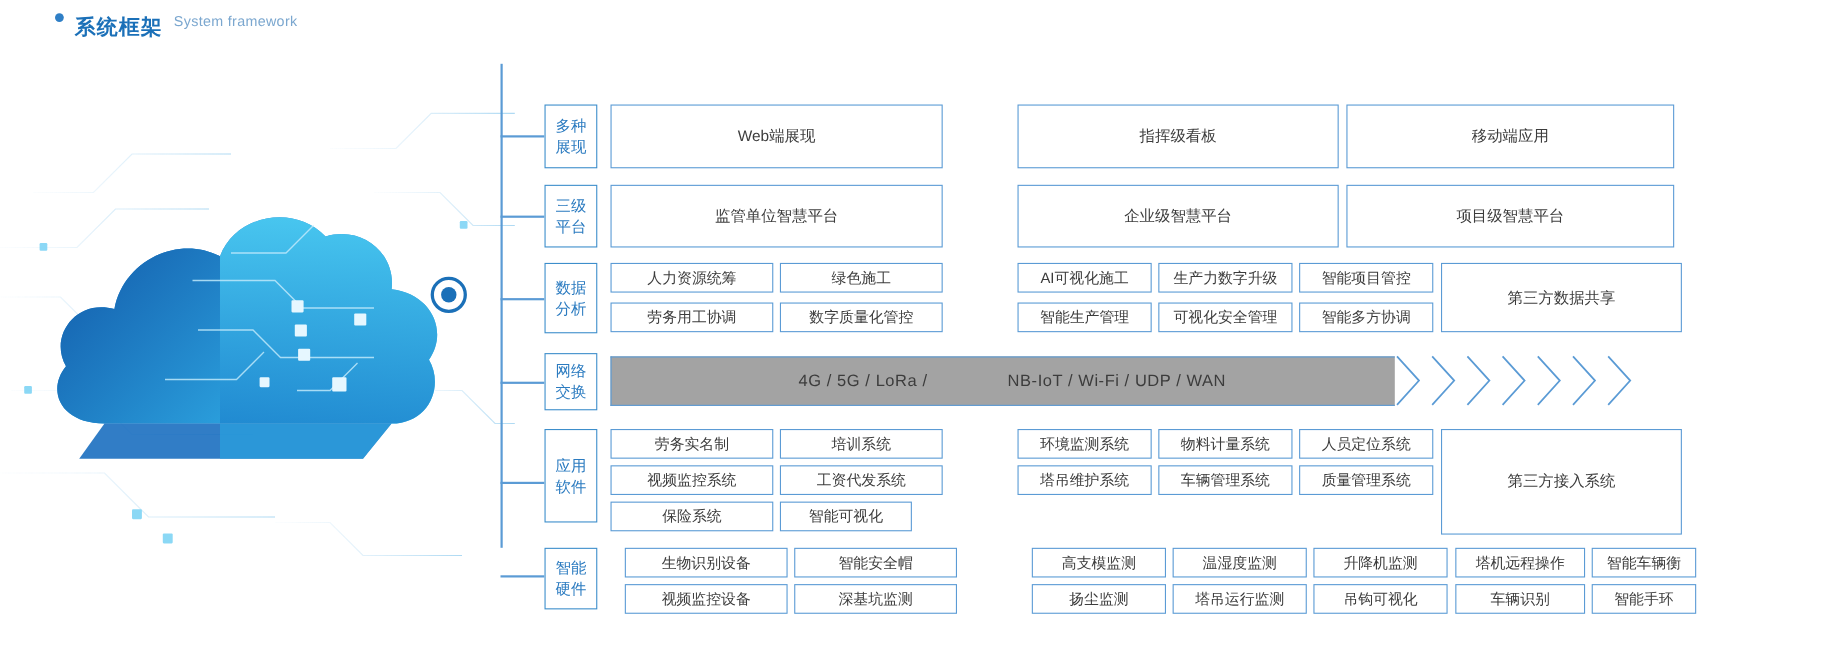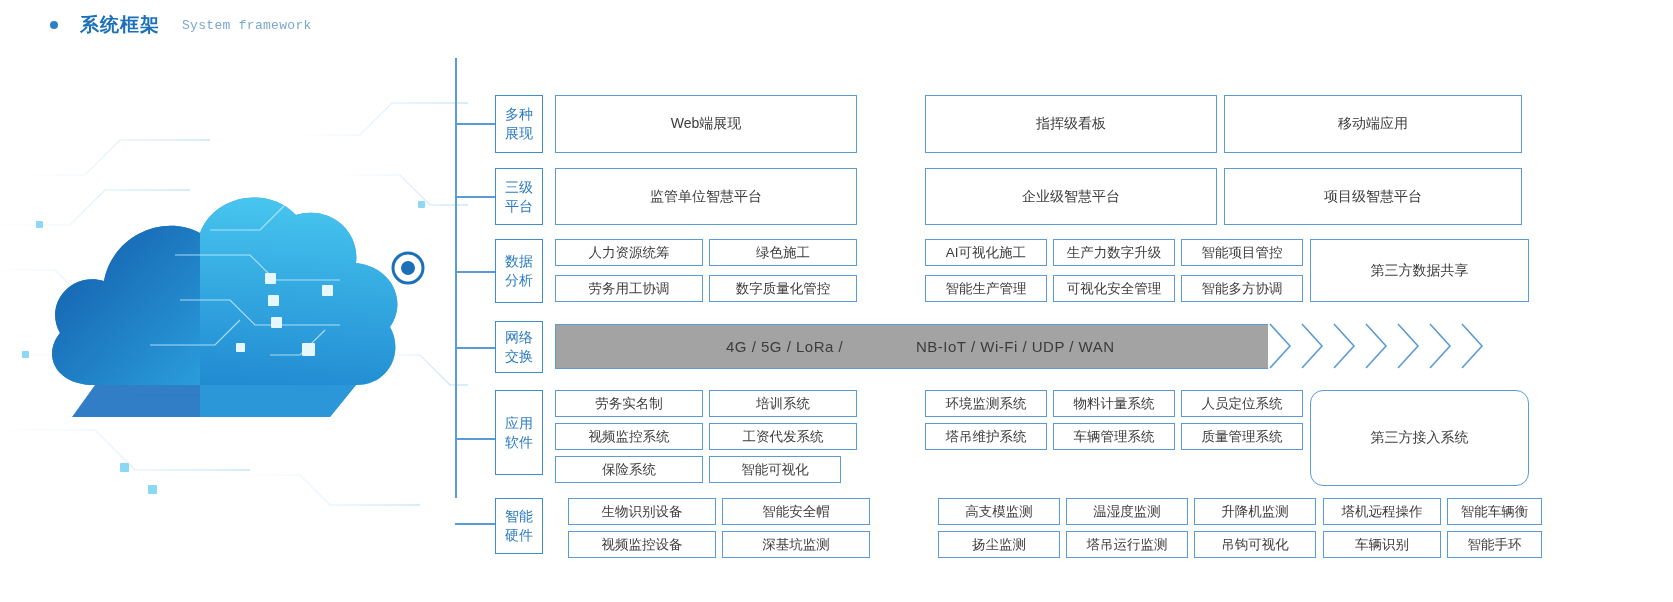--- a/index.html
+++ b/index.html
@@ -2,21 +2,21 @@
 <html><head>
 <meta charset="utf-8">
 <style>
   html,body{margin:0;padding:0;}
   body{
     width:1673px;height:602px;background:#ffffff;
     font-family:"Liberation Sans","DejaVu Sans",sans-serif;
     color:#333;overflow:hidden;position:relative;
   }
   
-  .heading{position:absolute;left:50px;top:12px;display:flex;align-items:center;gap:22px;font-family:Liberation Mono, monospace;}
+  .heading{position:absolute;left:50px;top:12px;display:flex;align-items:flex-start;gap:10px;}
   .heading .dot{width:8px;height:8px;border-radius:50%;background:#2f7fc6;display:block;}
   .heading .cn{font-size:19px;font-weight:bold;color:#1b70b8;letter-spacing:1px;}
   .heading .en{font-size:13px;color:#7ba7cf;letter-spacing:.3px;}
 
   
   .cloud-art{position:absolute;left:0;top:55px;width:470px;height:500px;overflow:hidden;}
   .cloud-art svg{display:block;}
 
   
   .diagram{position:absolute;left:455px;top:45px;width:1215px;height:480px;}
@@ -262,21 +262,21 @@
           <div class="cell" style="width:148px">培训系统</div>
         </div>
         <div class="cellrow" style="margin-bottom:6px">
           <div class="cell" style="width:148px">视频监控系统</div>
           <div style="width:6px"></div>
           <div class="cell" style="width:148px">工资代发系统</div>
         </div>
         <div class="cellrow">
           <div class="cell" style="width:148px">保险系统</div>
           <div style="width:6px"></div>
-          <div class="cell" style="width:132px">智能可视化</div>
+          <div class="cell" style="width:120px">智能可视化</div>
         </div>
       </div>
       <div style="width:68px"></div>
 
       <div>
         <div class="cellrow" style="margin-bottom:6px">
           <div class="cell" style="width:122px">环境监测系统</div>
           <div style="width:6px"></div>
           <div class="cell" style="width:122px">物料计量系统</div>
           <div style="width:6px"></div>
@@ -284,21 +284,21 @@
         </div>
         <div class="cellrow" style="margin-bottom:6px">
           <div class="cell" style="width:122px">塔吊维护系统</div>
           <div style="width:6px"></div>
           <div class="cell" style="width:122px">车辆管理系统</div>
           <div style="width:6px"></div>
           <div class="cell" style="width:122px">质量管理系统</div>
         </div>
       </div>
       <div style="width:7px"></div>
-      <div class="big" style="width:219px;height:96px;border-radius:13px;">第三方接入系统</div>
+      <div class="big" style="width:219px;height:96px;">第三方接入系统</div>
     </div>
   </div>
 
   <div class="stub" style="top:478px"></div>
   <div class="cat" style="top:453px;height:56px">
     <span>智能</span>
     <span>硬件</span>
   </div>
   <div class="grp" style="left:100px;top:453px;margin-left:13px;">
     <div style="display:flex;">

